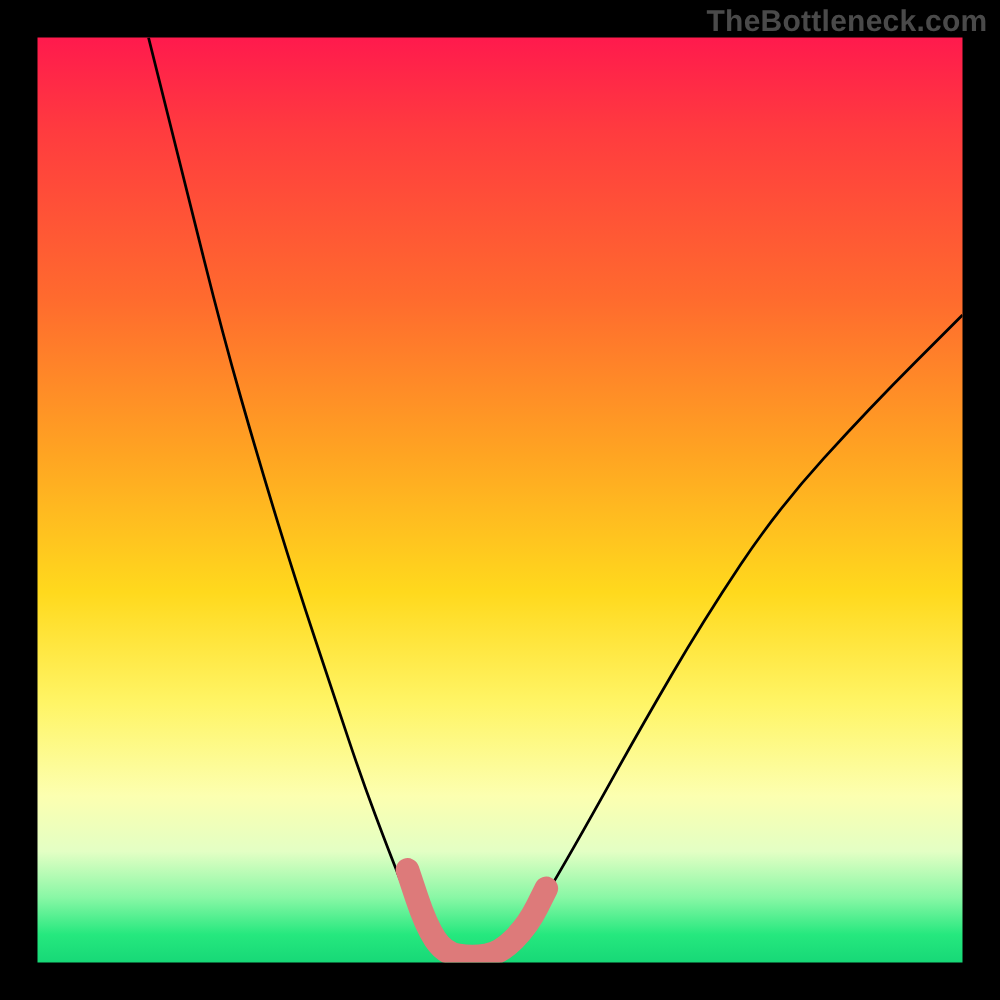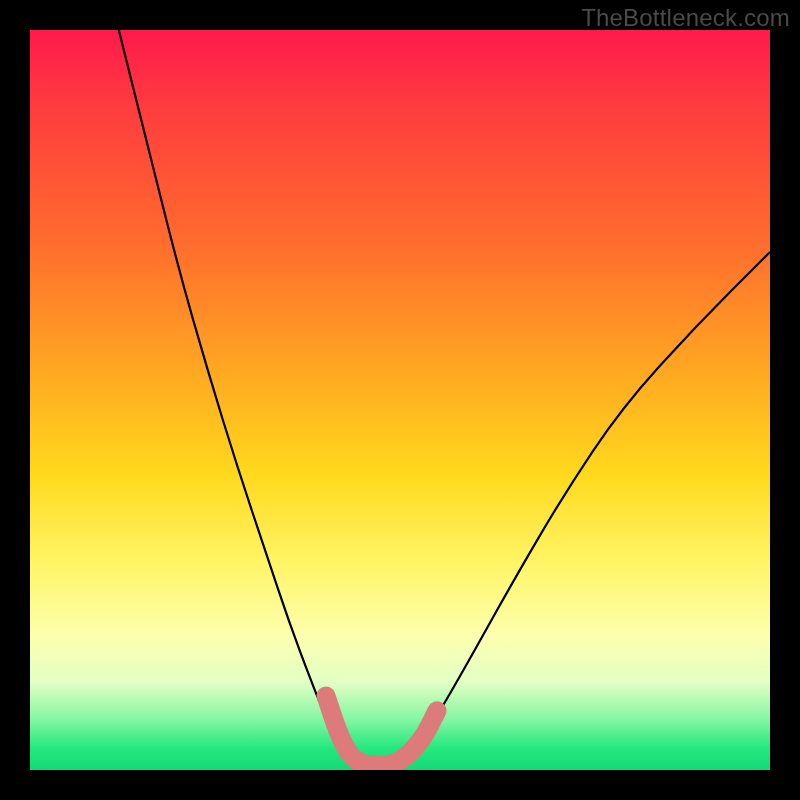--- a/index.html
+++ b/index.html
@@ -40,21 +40,21 @@
       #25e87e 97%,
       #17d877 100%
     );
   }
   .watermark {
     position: absolute;
     top: 4px;
     right: 10px;
     color: #4a4a4a;
     font-size: 24px;
-    font-weight: 400;
+    font-weight: 700;
     letter-spacing: 0.2px;
   }
   svg.curves {
     position: absolute;
     left: 0;
     top: 0;
     width: 740px;
     height: 740px;
   }
 </style>

